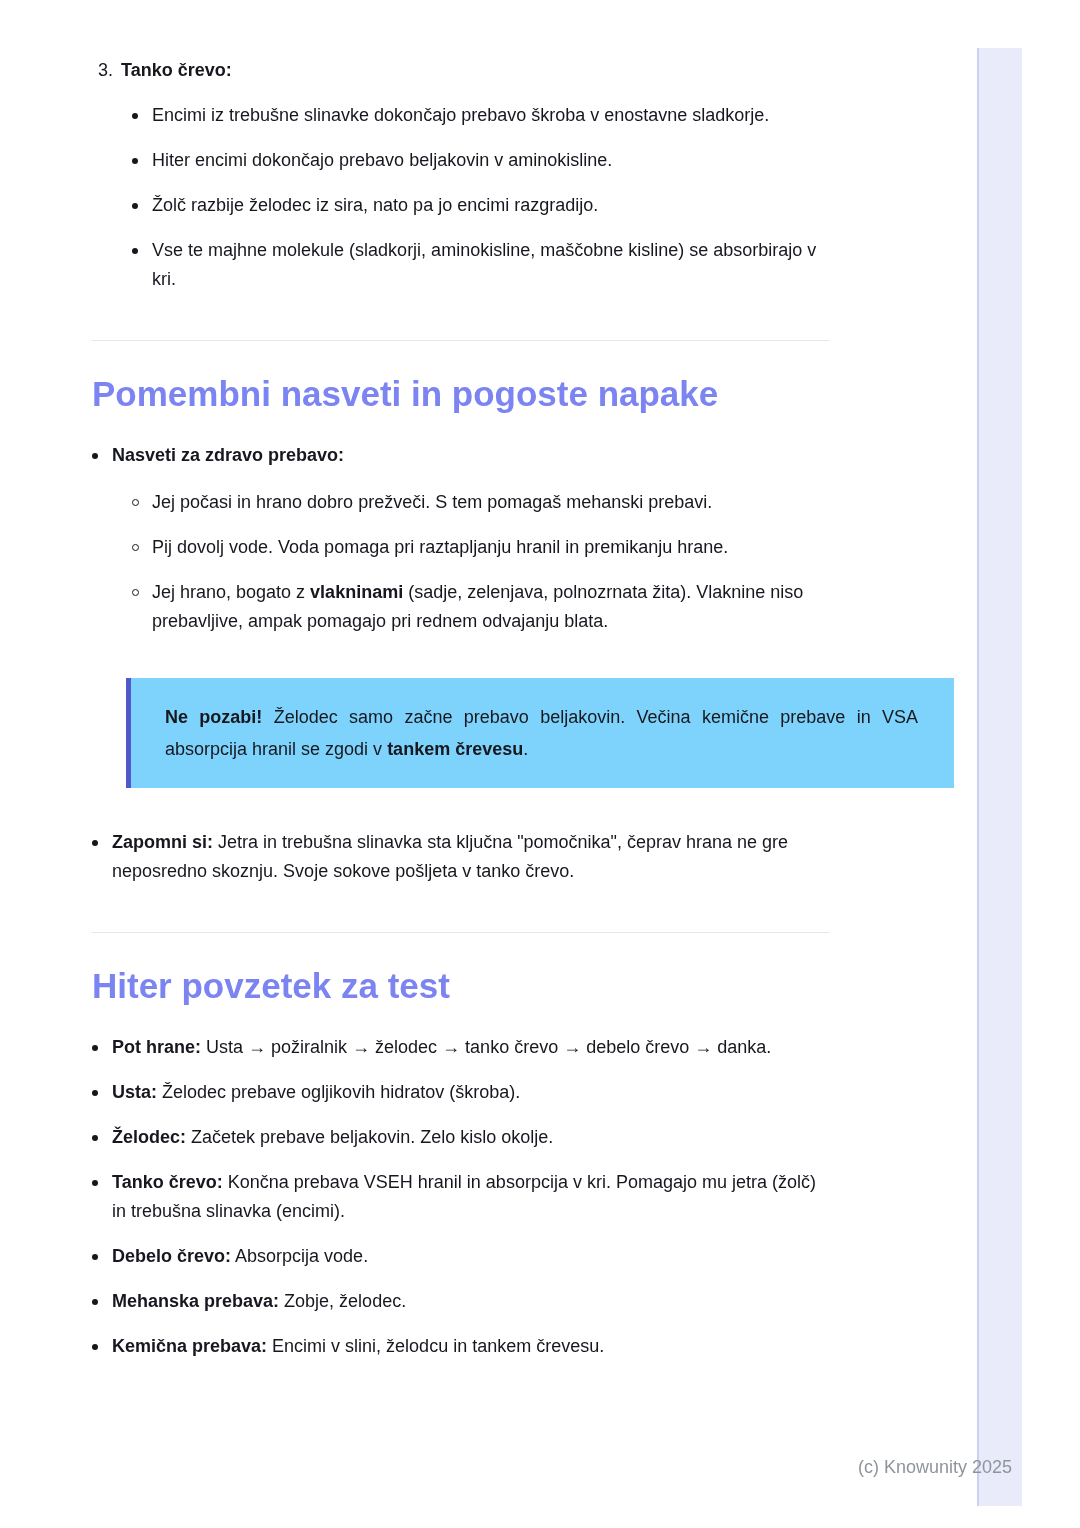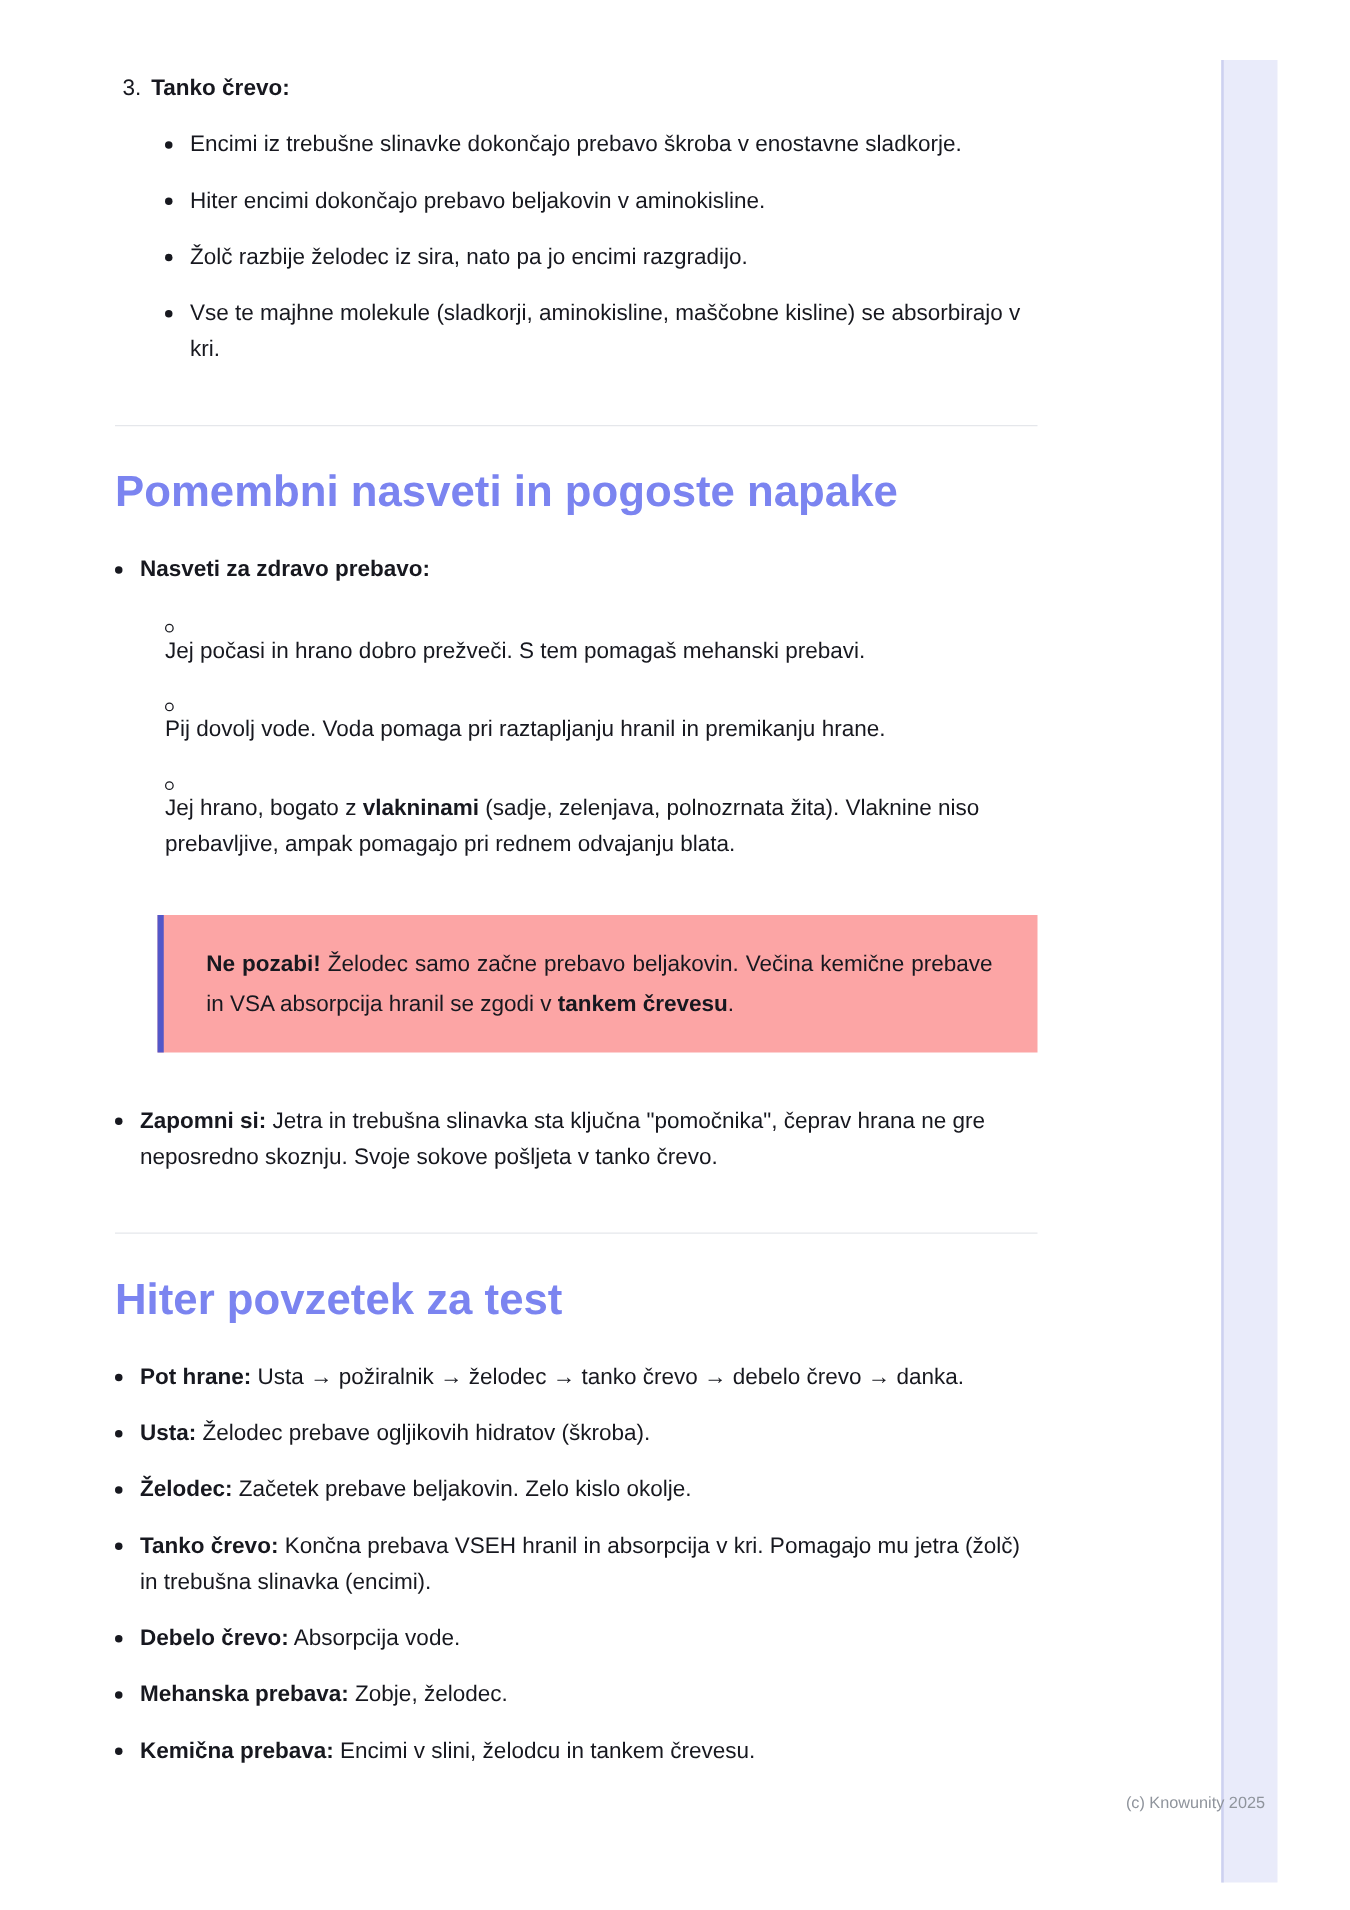--- a/index.html
+++ b/index.html
@@ -46,54 +46,54 @@
   }
   .li .circle {
     flex:0 0 auto;
     width:7px; height:7px;
     border-radius:50%;
     border:1.6px solid #17181f;
     background:transparent;
     margin-top:11px;
     margin-right:13px;
   }
-  .indent-1 { margin-left:40px;flex-direction:column; }
+  .indent-1 { margin-left:40px; }
   .indent-top { margin-left:40px; }
   .li .li-text { flex:1 1 auto; }
 
   .divider {
     height:1px;
     background:#e5e7eb;
     margin:46px 0 36px 0;
   }
   h2.section-heading {
     color:#7b84f0;
     font-size:35px;
     line-height:34px;
     font-weight:bold;
     margin:0 0 30px 0;
     letter-spacing:0;
   }
   .callout {
     margin:42px 0 40px 34px;
-    width:704px;
-    background:#fca5a5;
+    width:828px;
+    background:#7dd3fc;
     border-left:5px solid #5257c9;
     padding:23px 36px 23px 34px;
   }
   .callout .callout-text {
     text-align:justify;
     line-height:32px;
   }
   .mt-8 { margin-top:24px; }
   .footer {
     position:absolute;
     right:68px;
-    bottom:78px;
-    font-size:13px;
+    bottom:53px;
+    font-size:18px;
     line-height:16px;
     color:#8f949c;
     z-index:3;
   }
 </style>
 </head>
 <body>
 
 <div class="side-strip"></div>
 

